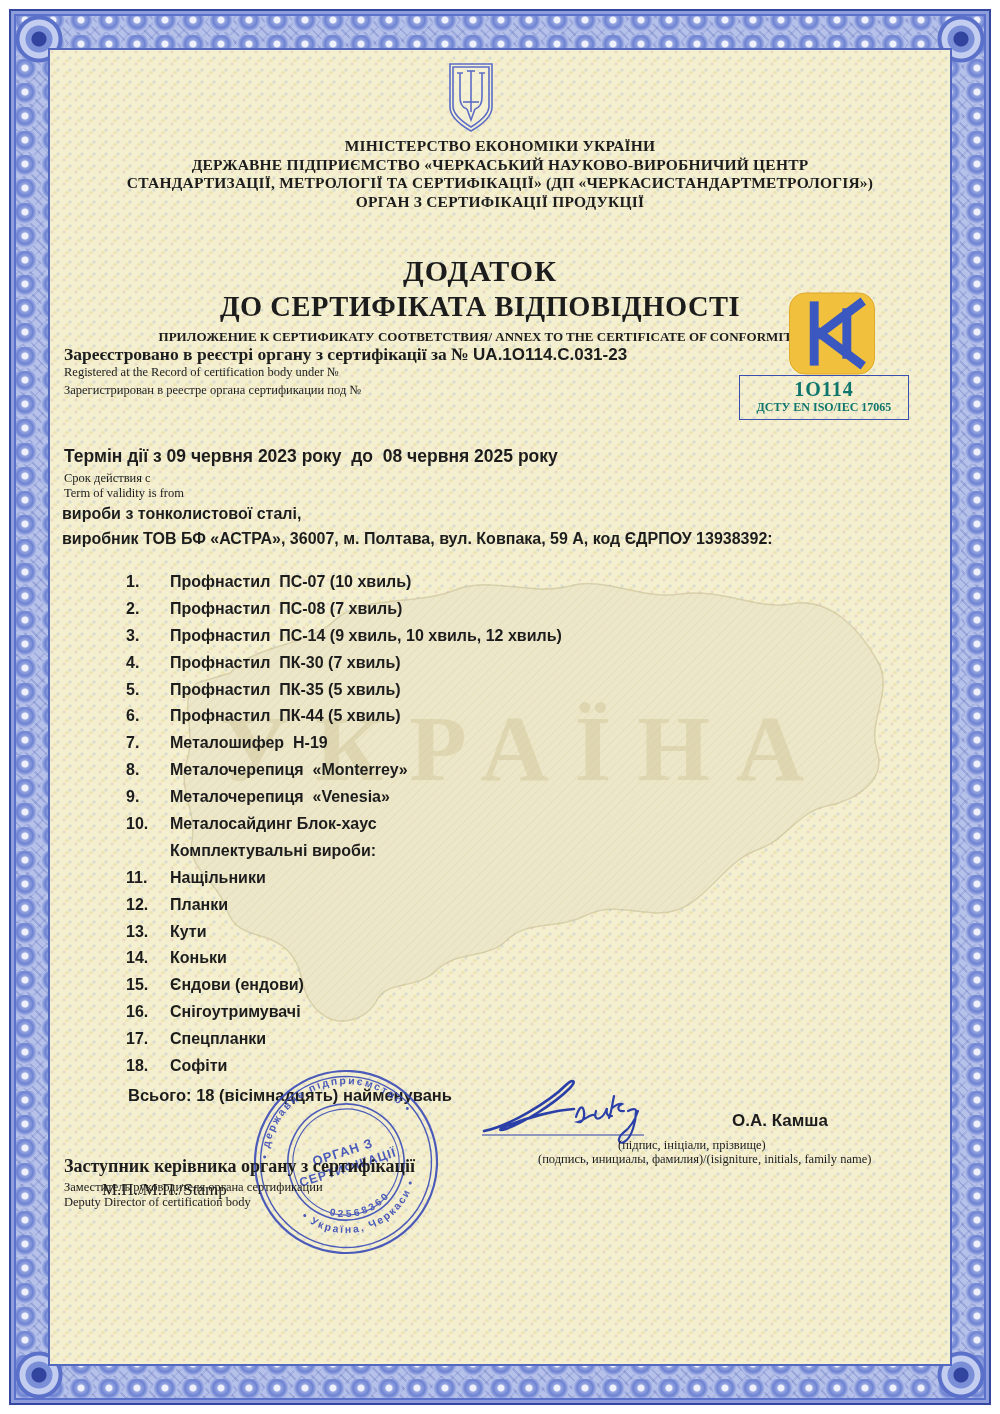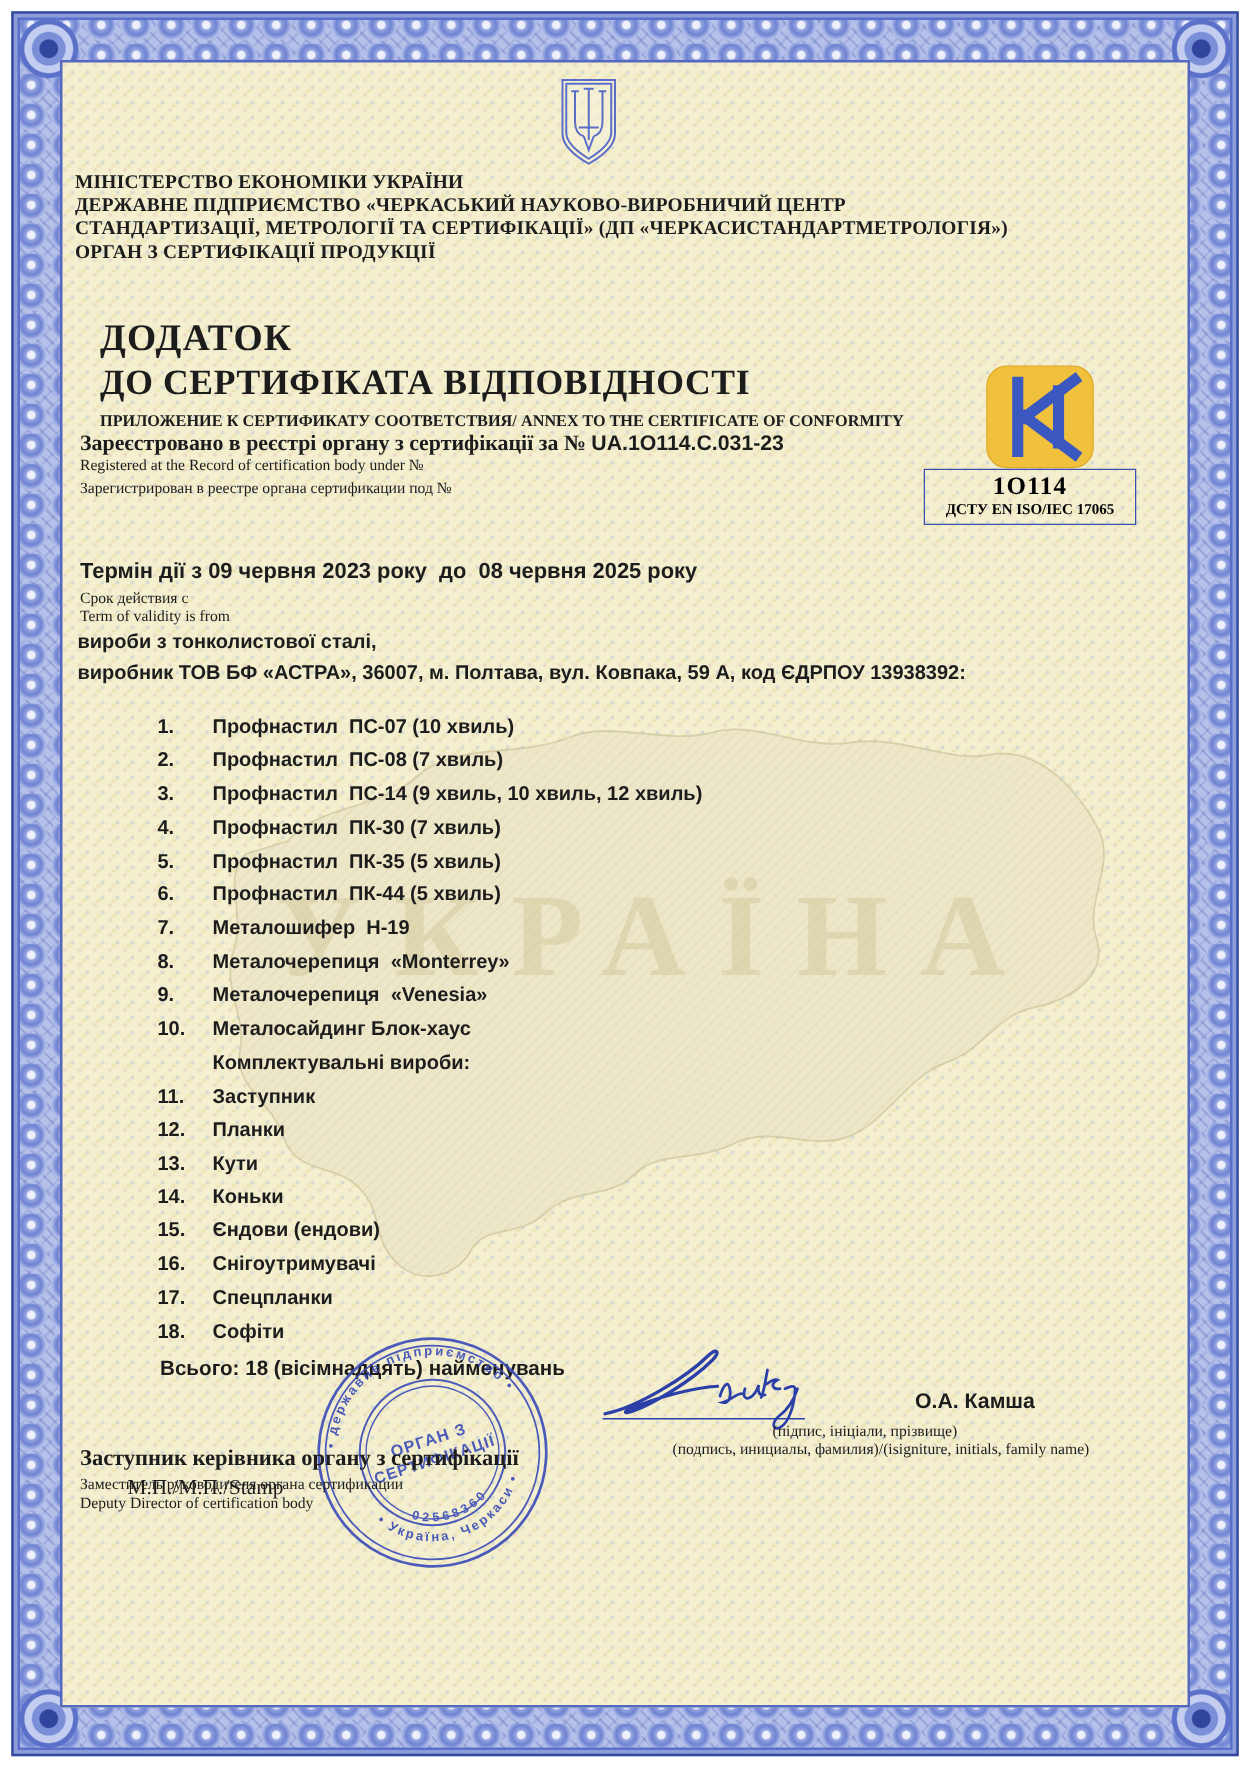--- a/index.html
+++ b/index.html
@@ -22,39 +22,39 @@
   
   .inner{position:absolute;inset:48px;border:2px solid #5368be;
     background-color:#f4efce;
     background-image:
       radial-gradient(circle at 2px 2px, rgba(205,140,165,.22) 1.2px, transparent 2px),
       radial-gradient(circle at 8px 8px, rgba(130,165,215,.26) 1.2px, transparent 2px),
       radial-gradient(circle at 5px 11px, rgba(235,224,170,.65) 1.6px, transparent 2.4px);
     background-size:12px 12px;}
   .abs{position:absolute;}
   .pre{white-space:pre-wrap;}
-  .center{}
+  .center{text-align:center;}
   .hdr{font-weight:bold;font-size:15.5px;line-height:18.5px;letter-spacing:.2px;}
   .t1{font-weight:bold;font-size:30px;line-height:34px;letter-spacing:1px;}
   .t2{font-weight:bold;font-size:28.5px;line-height:38px;letter-spacing:.5px;}
   .t3{font-weight:bold;font-size:13px;line-height:16px;margin-top:3px;}
   .reg-main{font-weight:bold;font-size:17.5px;}
   .reg-num{font-family:"Liberation Sans",sans-serif;font-weight:bold;font-size:17px;}
   .small{font-size:12.5px;line-height:14.5px;}
   .valid-main{font-family:"Liberation Sans",sans-serif;font-weight:bold;font-size:17.5px;margin-top:26px;}
   .prod{font-family:"Liberation Sans",sans-serif;font-weight:bold;font-size:16px;line-height:25px;}
   .list{font-family:"Liberation Sans",sans-serif;font-weight:bold;font-size:16px;}
   .row{display:flex;height:26.9px;align-items:flex-start;}
   .num{width:36px;flex:none;}
   .txt{margin-left:8px;}
   .total{font-family:"Liberation Sans",sans-serif;font-weight:bold;font-size:16.5px;}
   .signer-t{font-weight:bold;font-size:18px;}
   .name{font-family:"Liberation Sans",sans-serif;font-weight:bold;font-size:17px;}
   .mp{font-size:17px;}
-  .idbox{border:1.5px solid #3a4fae;color:#000000;text-align:center;padding-top:3px;}
+  .idbox{border:1.5px solid #3a4fae;color:#0f766e;text-align:center;padding-top:3px;}
   .idbox .code{font-weight:bold;font-size:20px;line-height:21px;letter-spacing:1px;}
   .idbox .std{font-weight:bold;font-size:12px;line-height:14px;}
 </style>
 </head>
 <body>
 
 <div class="page">
   <div class="frame"></div>
   <div class="corner tl"></div>
   <div class="corner tr"></div>
@@ -180,21 +180,21 @@
     <div class="row">
         <span class="num">10.</span>
         <span class="txt pre">Металосайдинг Блок-хаус</span>
       </div>
     <div class="row">
         <span class="num"></span>
         <span class="txt pre">Комплектувальні вироби:</span>
       </div>
     <div class="row">
         <span class="num">11.</span>
-        <span class="txt pre">Заступник</span>
+        <span class="txt pre">Нащільники</span>
       </div>
     <div class="row">
         <span class="num">12.</span>
         <span class="txt pre">Планки</span>
       </div>
     <div class="row">
         <span class="num">13.</span>
         <span class="txt pre">Кути</span>
       </div>
     <div class="row">

